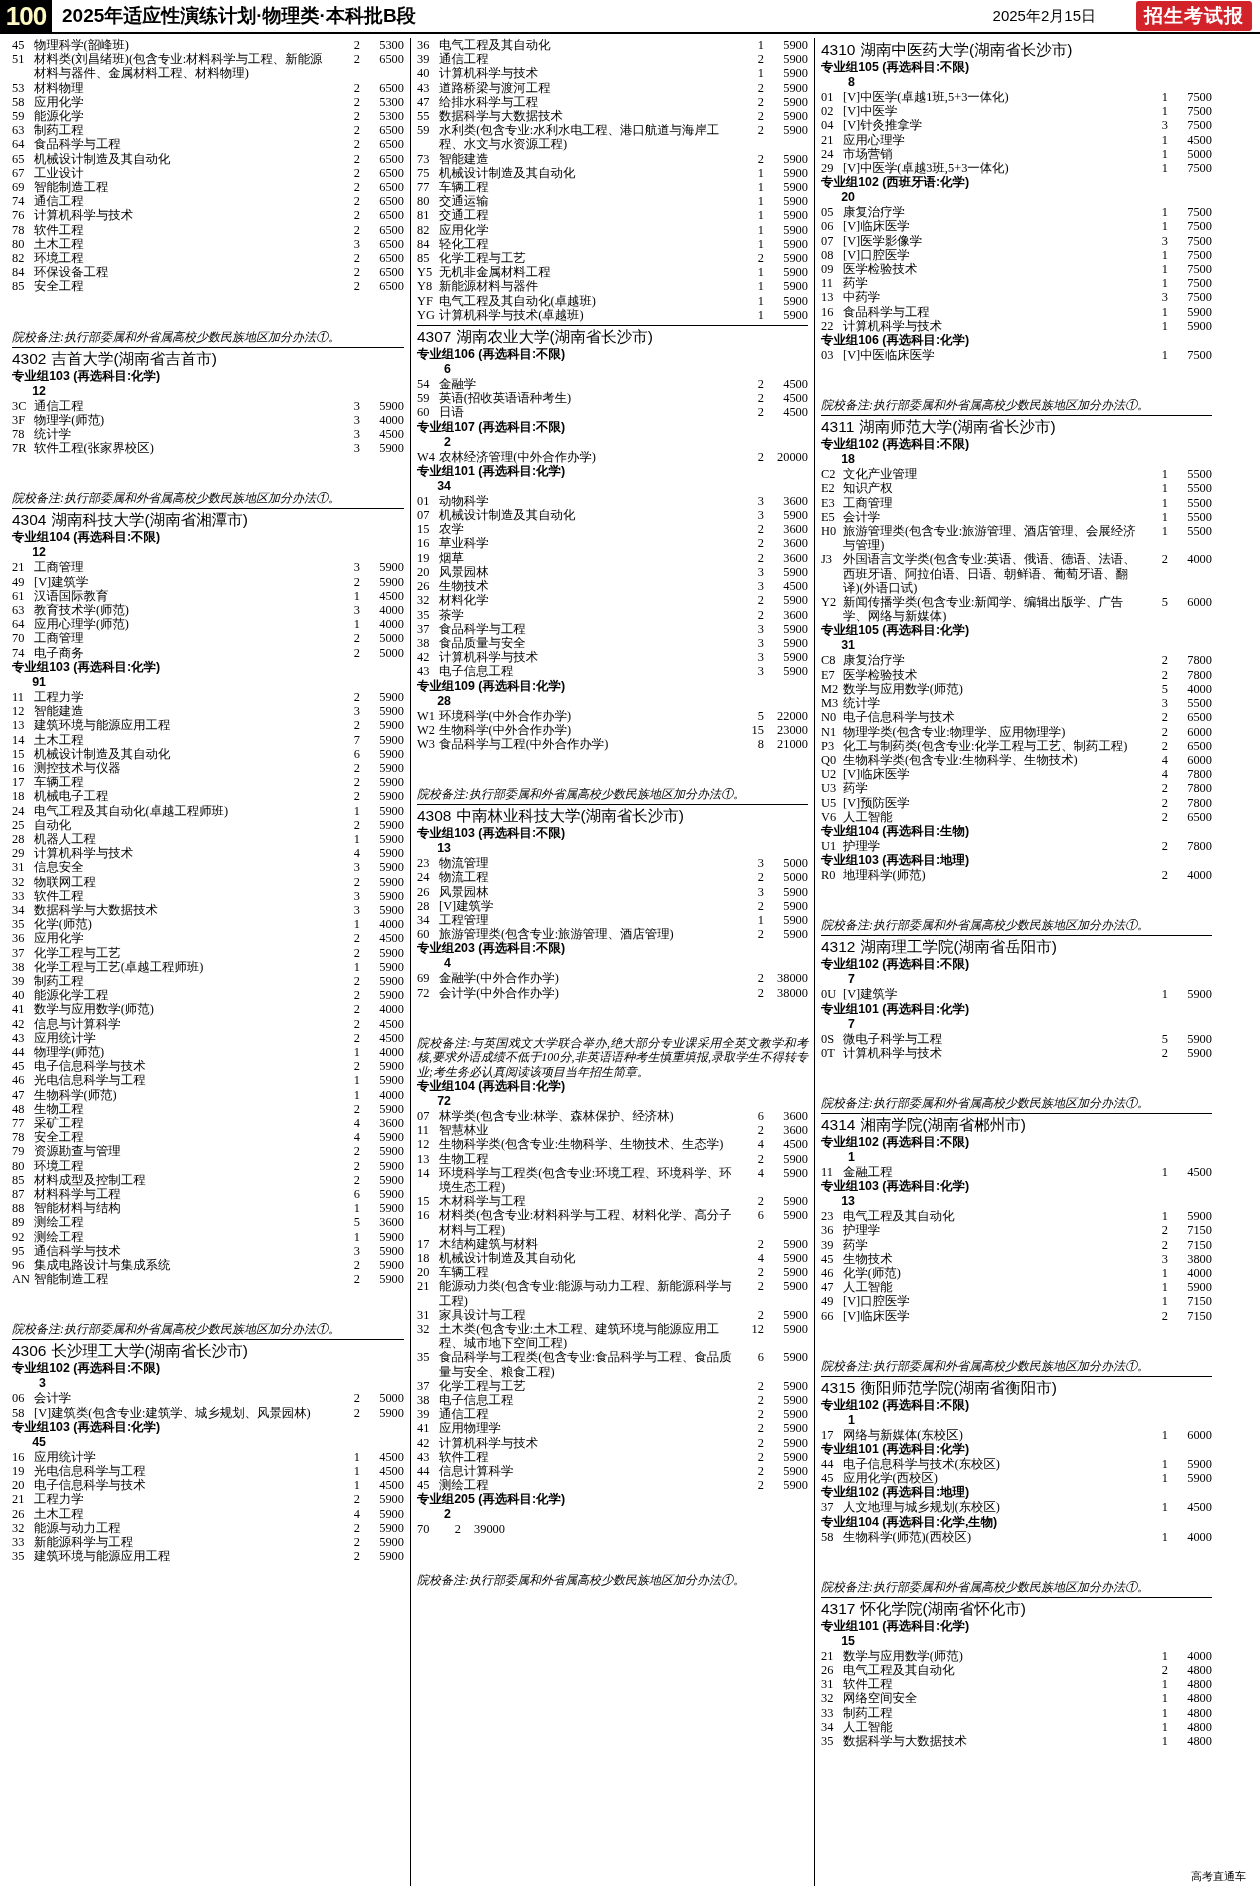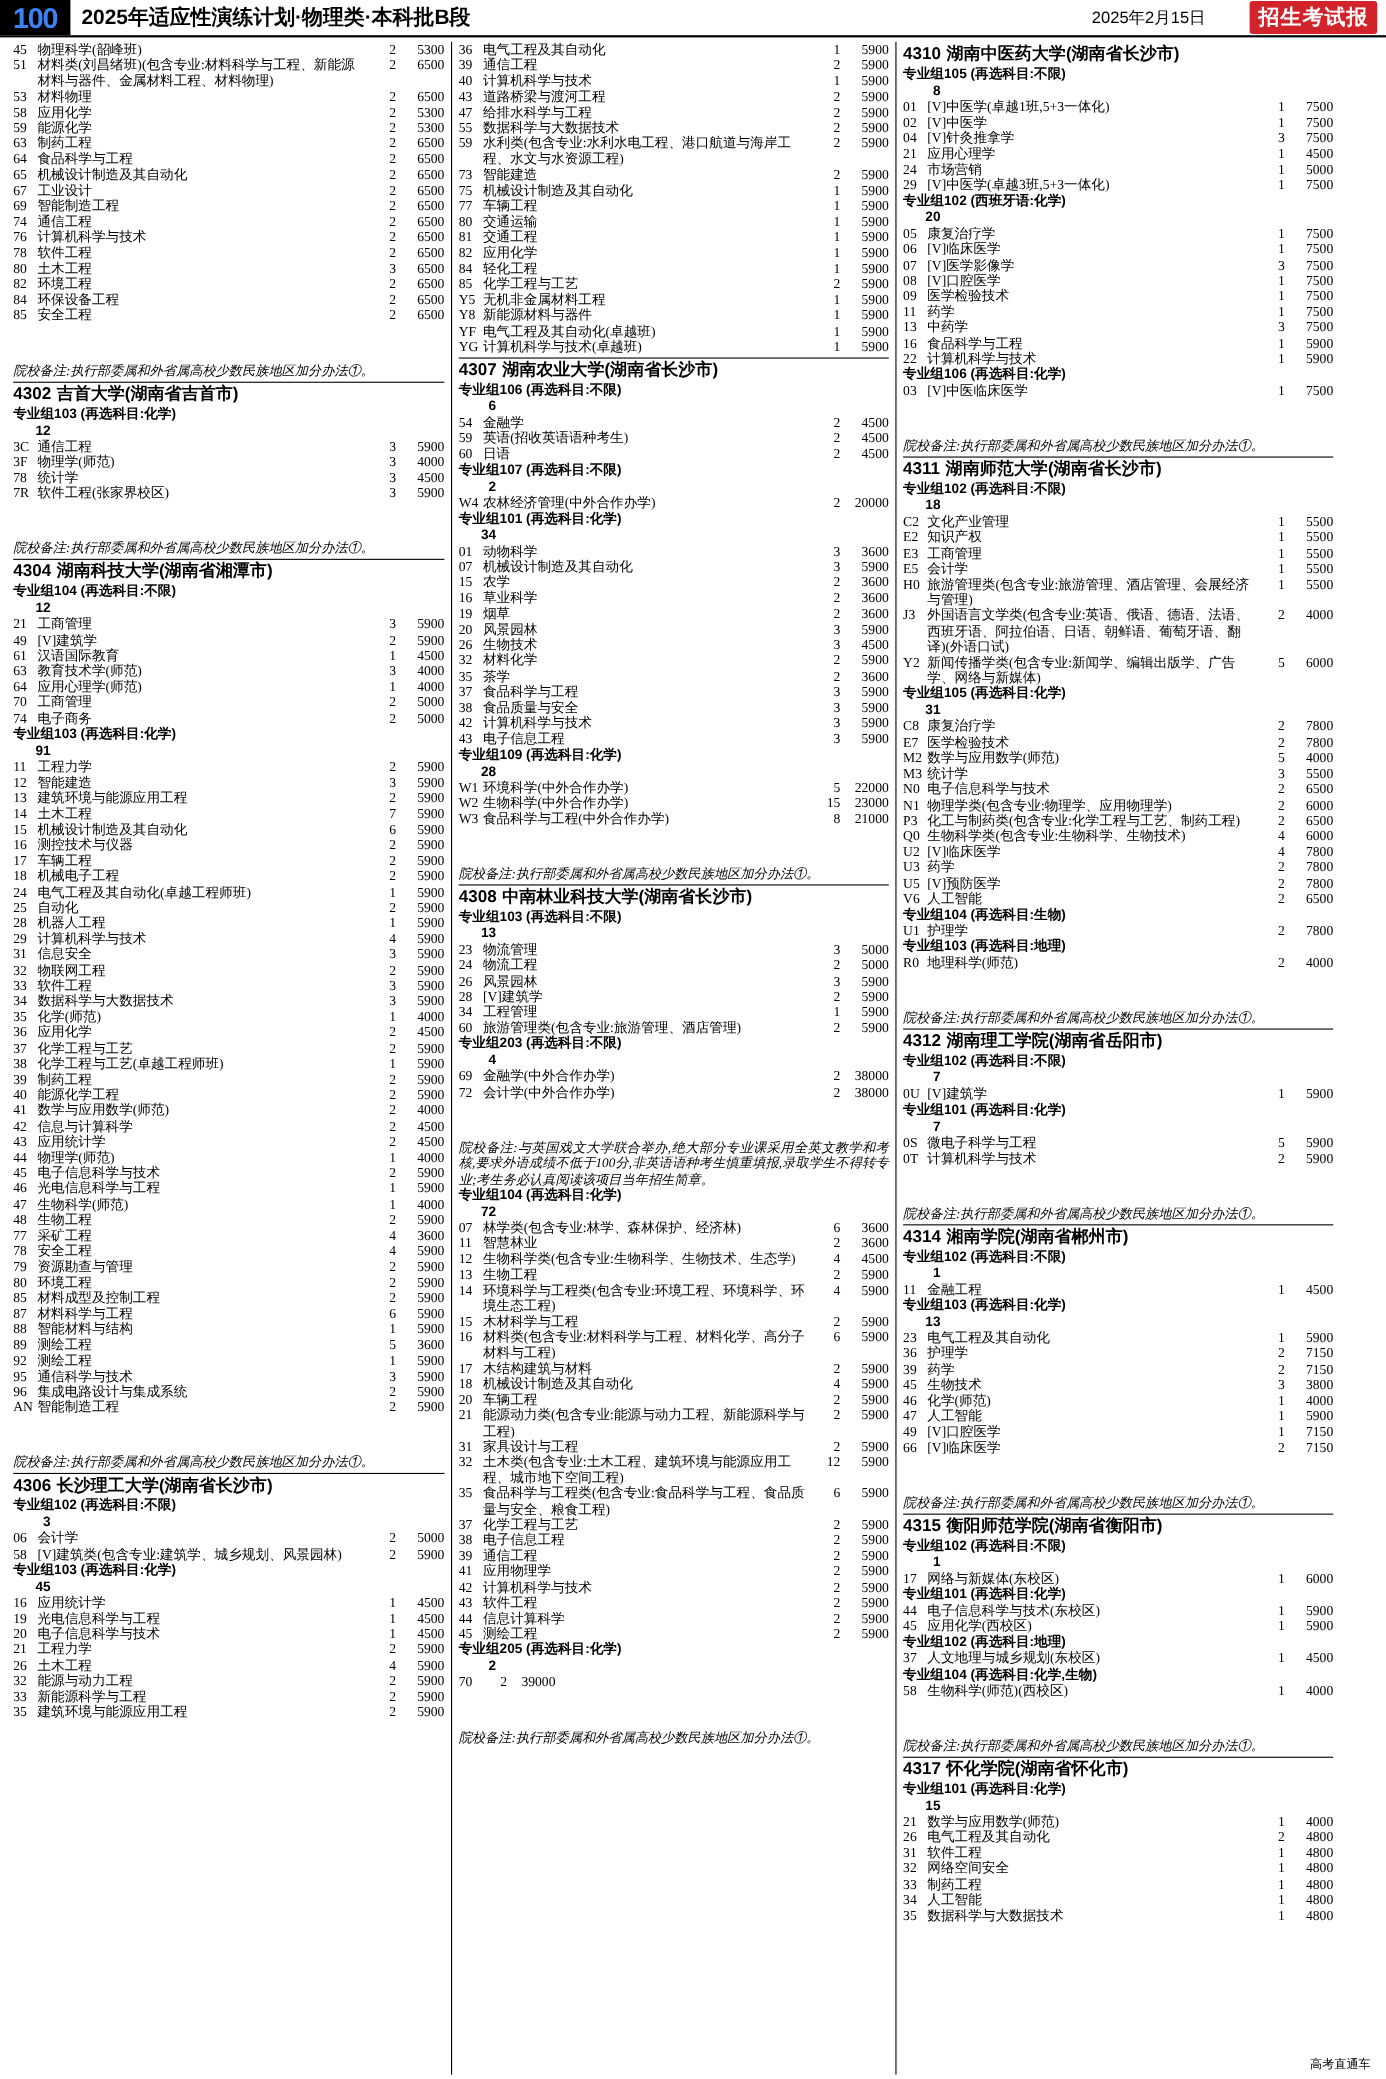--- a/index.html
+++ b/index.html
@@ -12,21 +12,21 @@
     position:relative;
   }
   
   .page-header {
     height:34px;
     display:flex; align-items:stretch;
     border-bottom:2px solid #000;
     position:relative;
   }
   .page-number {
-    width:64px; background:#000; color:#3b82f6;
+    width:52px; background:#000; color:#fef9c3;
     font-family:"Liberation Sans", sans-serif;
     font-size:26px; font-weight:bold;
     display:flex; align-items:center; justify-content:center;
     letter-spacing:-1px;
   }
   .header-title {
     font-family:"Liberation Sans", sans-serif;
     font-size:19px; font-weight:bold;
     display:flex; align-items:center;
     padding-left:10px;
@@ -60,21 +60,21 @@
     width:404px;
     padding:0 6px;
     font-size:12.4px;
     line-height:13.6px;
     overflow:hidden;
   }
   .col + .col { border-left:1px solid #000; }
   
   .school {
     font-family:"Liberation Sans", sans-serif;
-    font-weight:bold;
+    font-weight:normal;
     font-size:15.5px;
     margin:3px 0 1px 0;
     line-height:18px;
     border-top:1px solid #000;
     padding-top:2px;
   }
   .school.nb { border-top:none; padding-top:0; }
   .school .code { margin-right:5px; }
   .group {
     font-family:"Liberation Sans", sans-serif;

